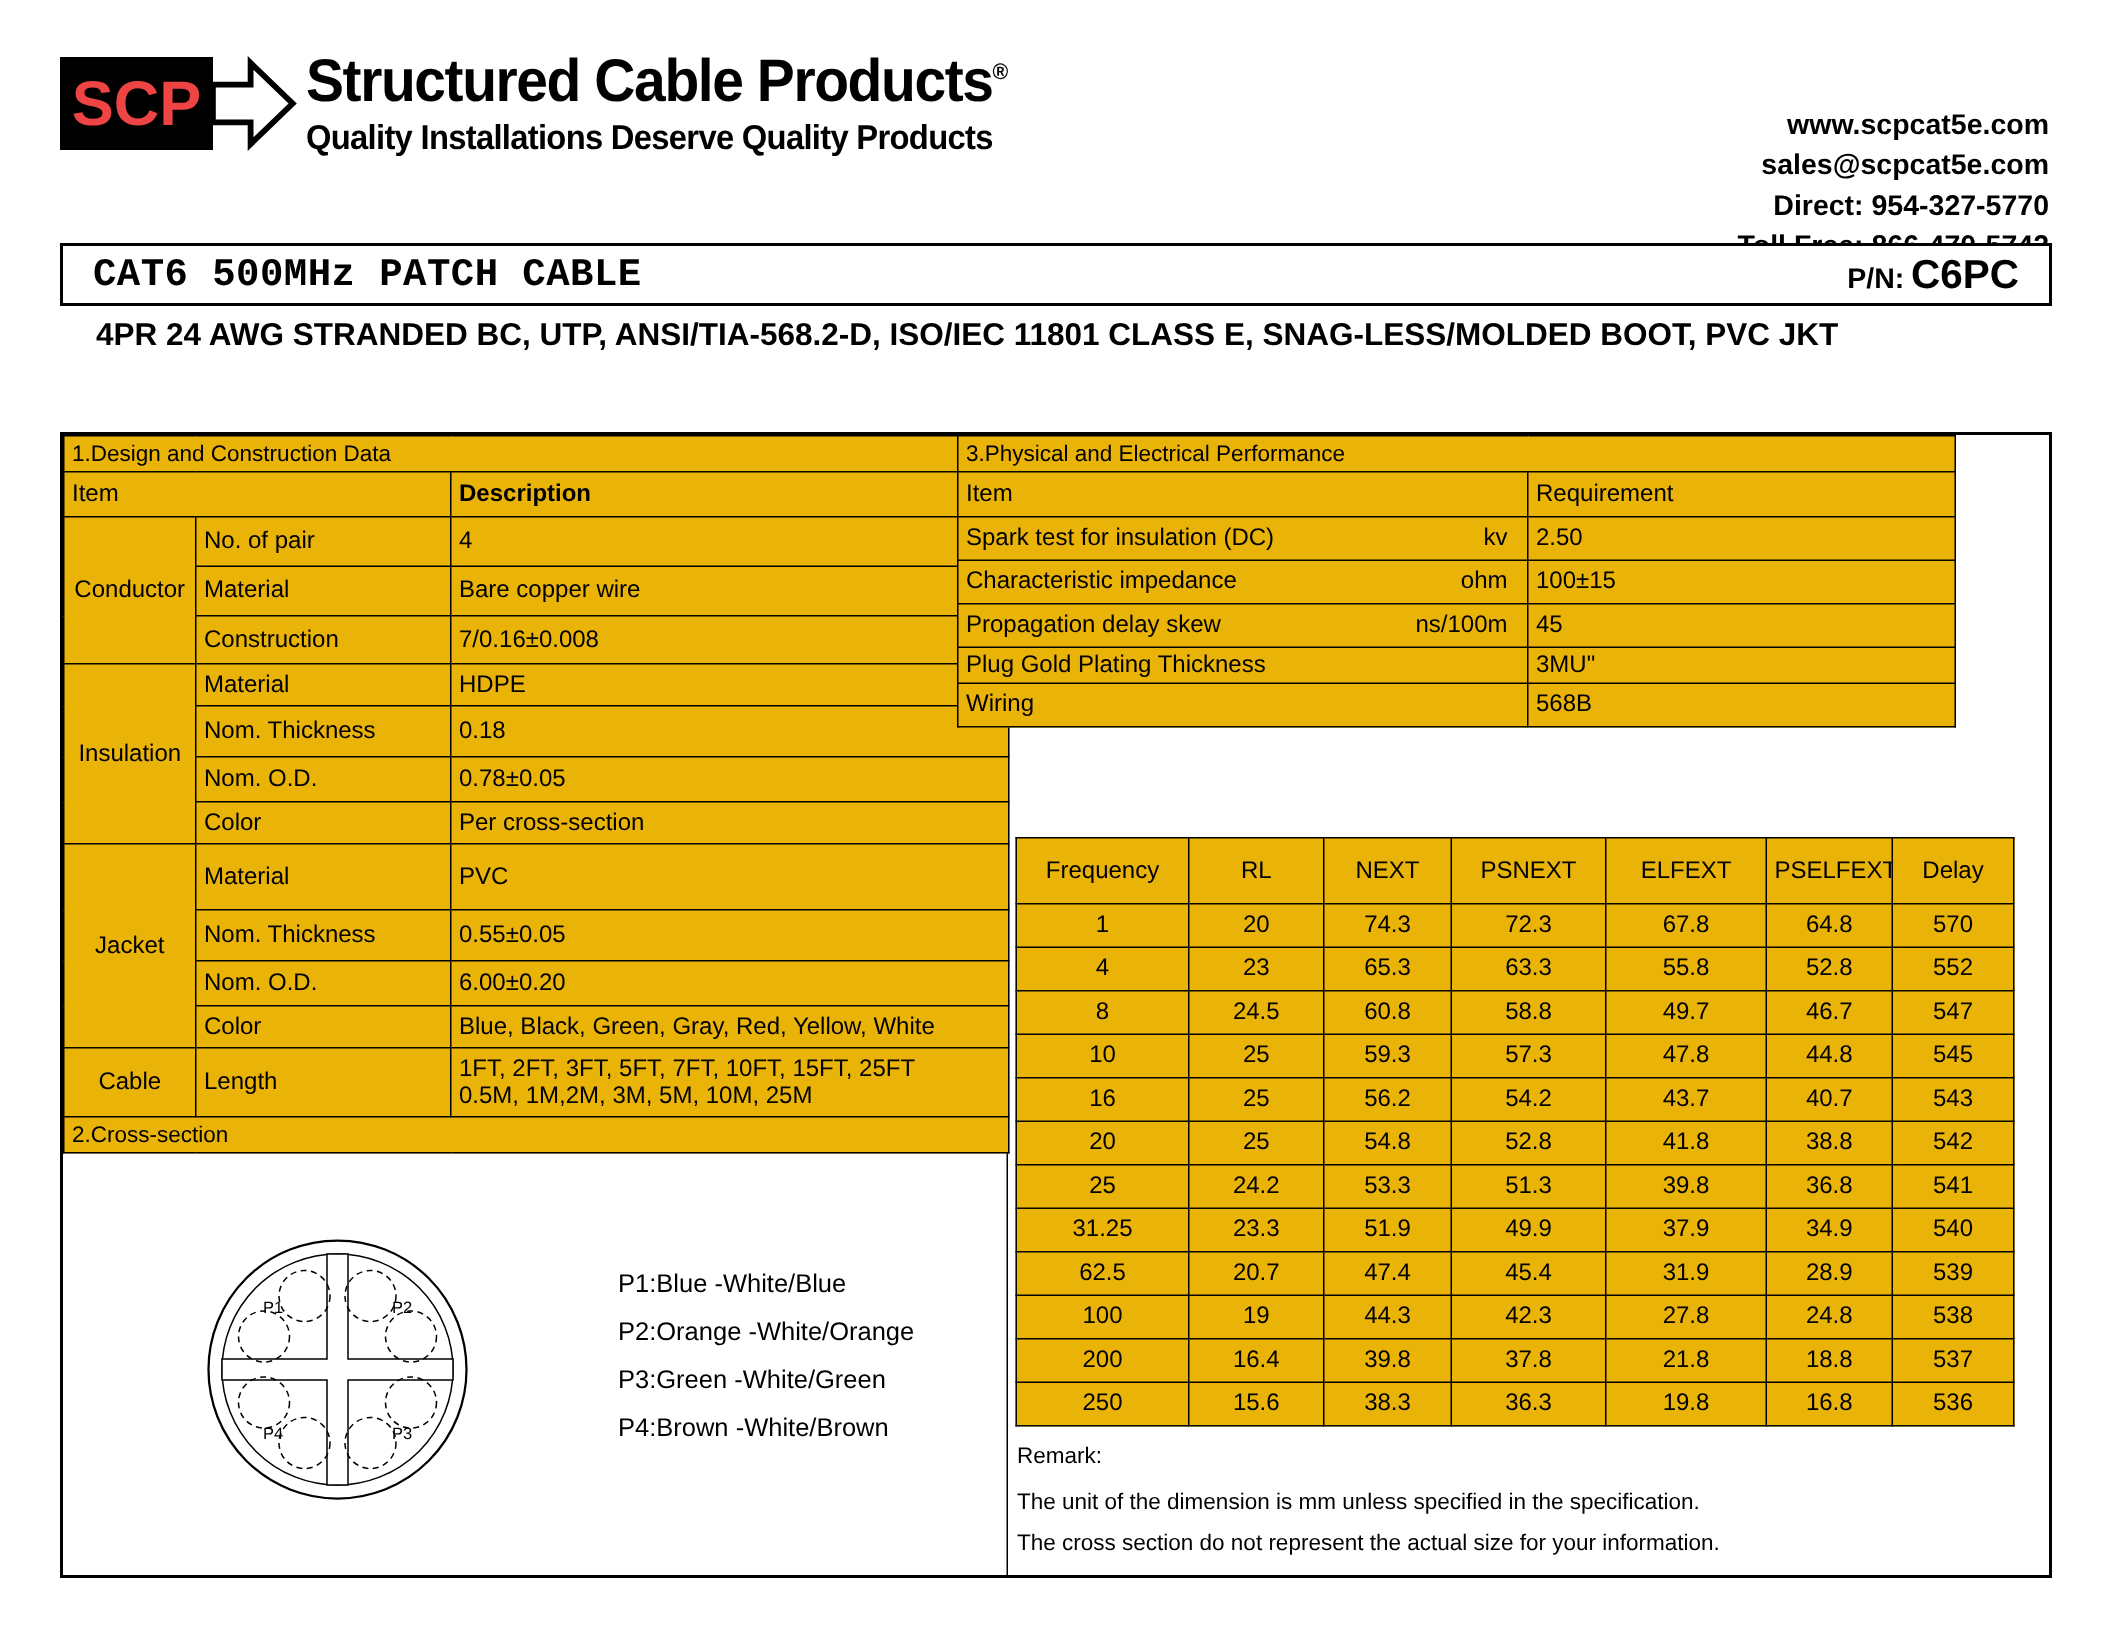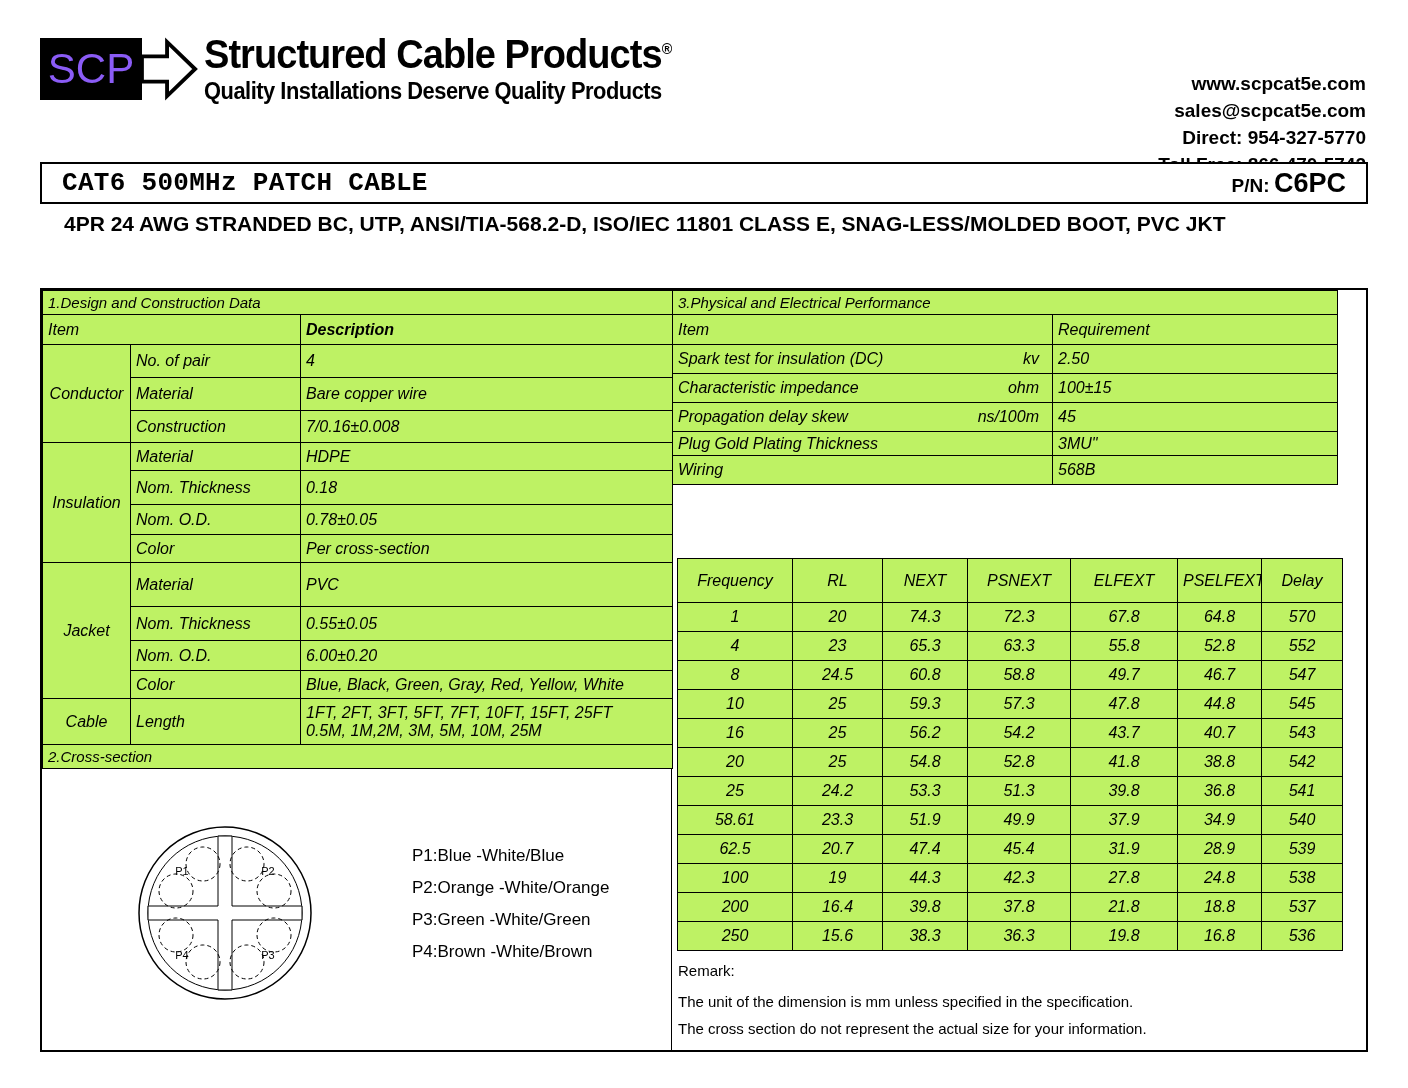--- a/index.html
+++ b/index.html
@@ -5,22 +5,22 @@
   * { box-sizing: border-box; margin: 0; padding: 0; }
   html,body { background:#fff; }
   body {
     width: 1408px; height: 1088px; position: relative;
     font-family: "Liberation Sans", "DejaVu Sans", sans-serif;
     color: #000;
   }
 
   
   .header-logo { position:absolute; left:40px; top:34px; display:flex; align-items:center; }
-  .logo-box { width:102px; height:62px; background:#000; color:#8b5cf6; display:flex;
-              align-items:center; justify-content:center; font-size:42px; font-weight:normal; }
+  .logo-box { width:102px; height:62px; background:#000; color:#ef4444; display:flex;
+              align-items:center; justify-content:center; font-size:42px; font-weight:bold; }
   .logo-arrow { margin-left:-2px; display:block; }
   .brand-block { margin-left:6px; transform:scaleX(.95); transform-origin:left center; }
   .brand-name { font-size:40px; font-weight:bold; letter-spacing:-1px; line-height:1.02; white-space:nowrap; }
   .brand-name sup { font-size:15px; }
   .brand-tagline { font-size:23px; font-weight:bold; letter-spacing:-.5px; margin-top:3px; white-space:nowrap; }
   .contact { position:absolute; right:42px; top:30px; text-align:right; font-size:19px;
              font-weight:bold; line-height:27px;margin-top:40px; }
 
   
   .title-bar { position:absolute; left:40px; top:162px; width:1328px; height:42px;
@@ -29,30 +29,30 @@
   .product-title { font-size:26px; font-weight:bold; letter-spacing:.3px;font-family:Liberation Mono, monospace; }
   .pn-label { font-size:19px; font-weight:bold; }
   .pn-value { font-size:27px; font-weight:bold; }
   .subtitle { position:absolute; left:64px; top:212px; font-size:21px; font-weight:bold; white-space:nowrap; }
 
   
   .main-box { position:absolute; left:40px; top:288px; width:1328px; height:764px; border:2px solid #000; }
   .main-inner { position:relative; width:100%; height:100%; }
   .divider { position:absolute; left:629px; top:0; width:1px; height:100%; background:#000; }
 
-  table.tbl { border-collapse:collapse; table-layout:fixed; background:#bef264;font-style:italic; }
+  table.tbl { border-collapse:collapse; table-layout:fixed; background:#eab308; }
   table.tbl td { border:1px solid #000; font-size:16px; padding:1px 5px; vertical-align:middle;
                  overflow:hidden; white-space:nowrap; }
   tr.sec-row td { font-size:15px; height:24px; }
   tr.hdr-row td { height:30px; }
   td.desc-h { text-align:left; font-weight:bold; }
   td.grp { text-align:center; }
 
   .design-tbl { position:absolute; left:0; top:0; width:630px; }
-  .perf-tbl   { position:absolute; left:630px; top:0; width:665px; }
+  .perf-tbl   { position:absolute; left:596px; top:0; width:665px; }
   .perf-item .unit { float:right; padding-right:8px; }
 
   .freq-tbl { position:absolute; left:635px; top:268px; width:665px; }
   .freq-tbl td { text-align:center; }
   .freq-tbl tr.fh td { height:44px; }
   .freq-tbl tr.fr td { height:29px; }
 
   .remark { position:absolute; left:636px; top:672px; font-size:15px; }
   .remark-title { margin-bottom:14px; }
   .remark-line { margin-bottom:10px; }
@@ -317,21 +317,21 @@
           <tr class="fr">
             <td>25</td>
             <td>24.2</td>
             <td>53.3</td>
             <td>51.3</td>
             <td>39.8</td>
             <td>36.8</td>
             <td>541</td>
           </tr>
           <tr class="fr">
-            <td>58.61</td>
+            <td>31.25</td>
             <td>23.3</td>
             <td>51.9</td>
             <td>49.9</td>
             <td>37.9</td>
             <td>34.9</td>
             <td>540</td>
           </tr>
           <tr class="fr">
             <td>62.5</td>
             <td>20.7</td>

